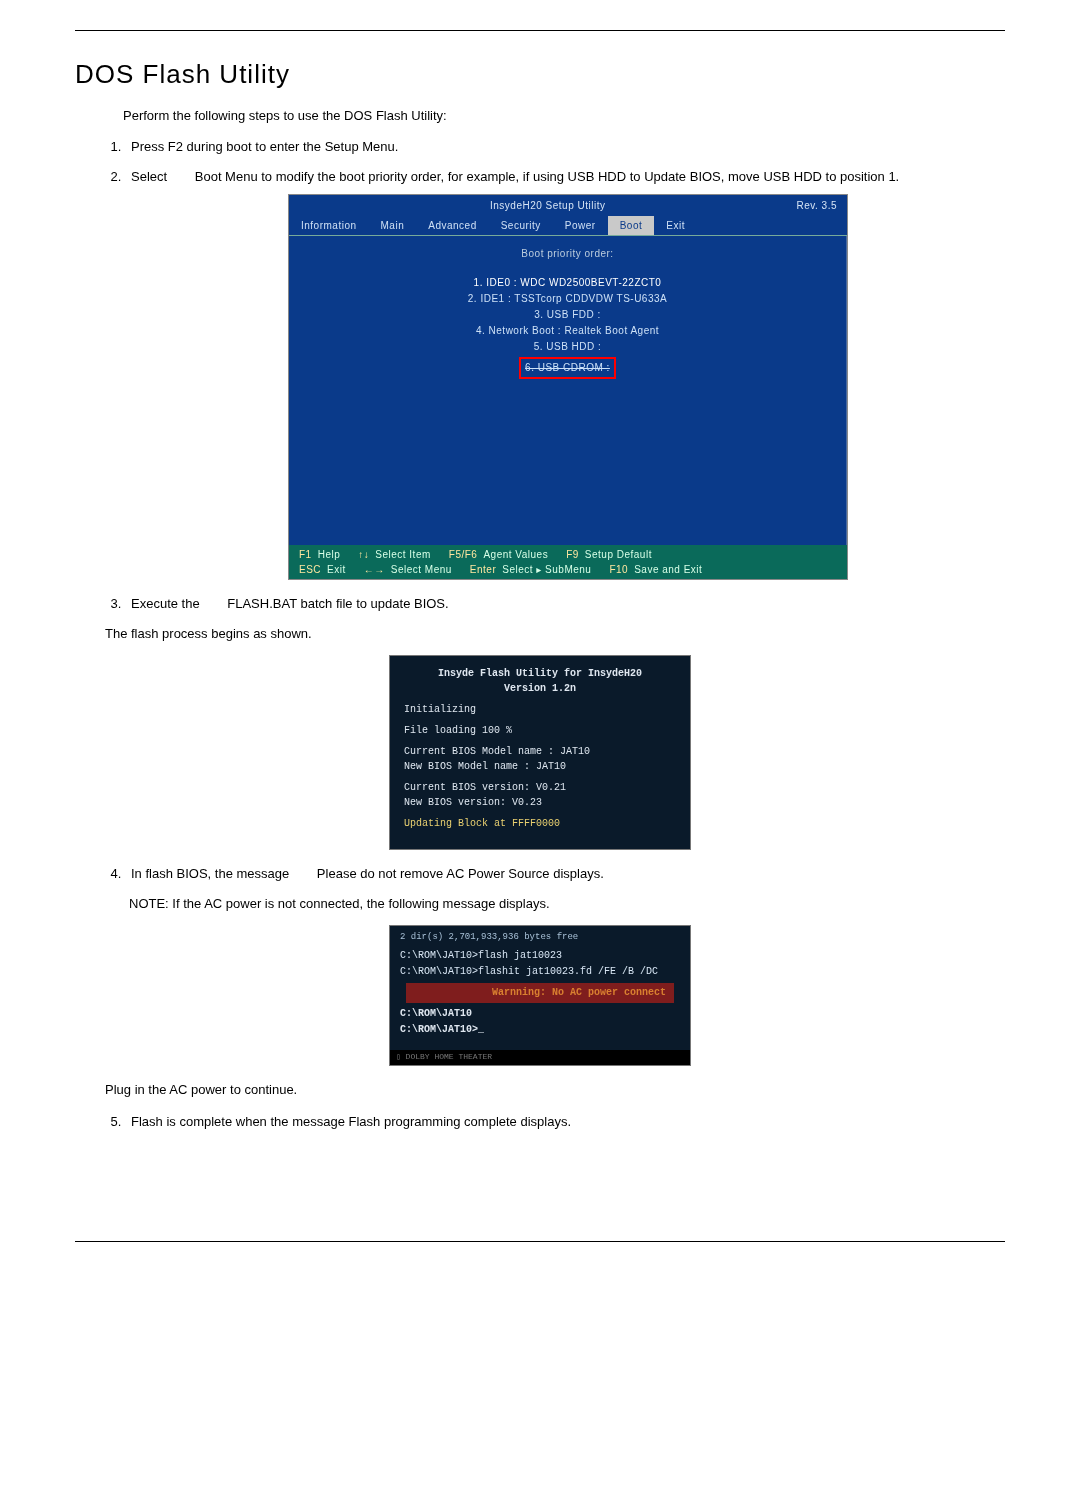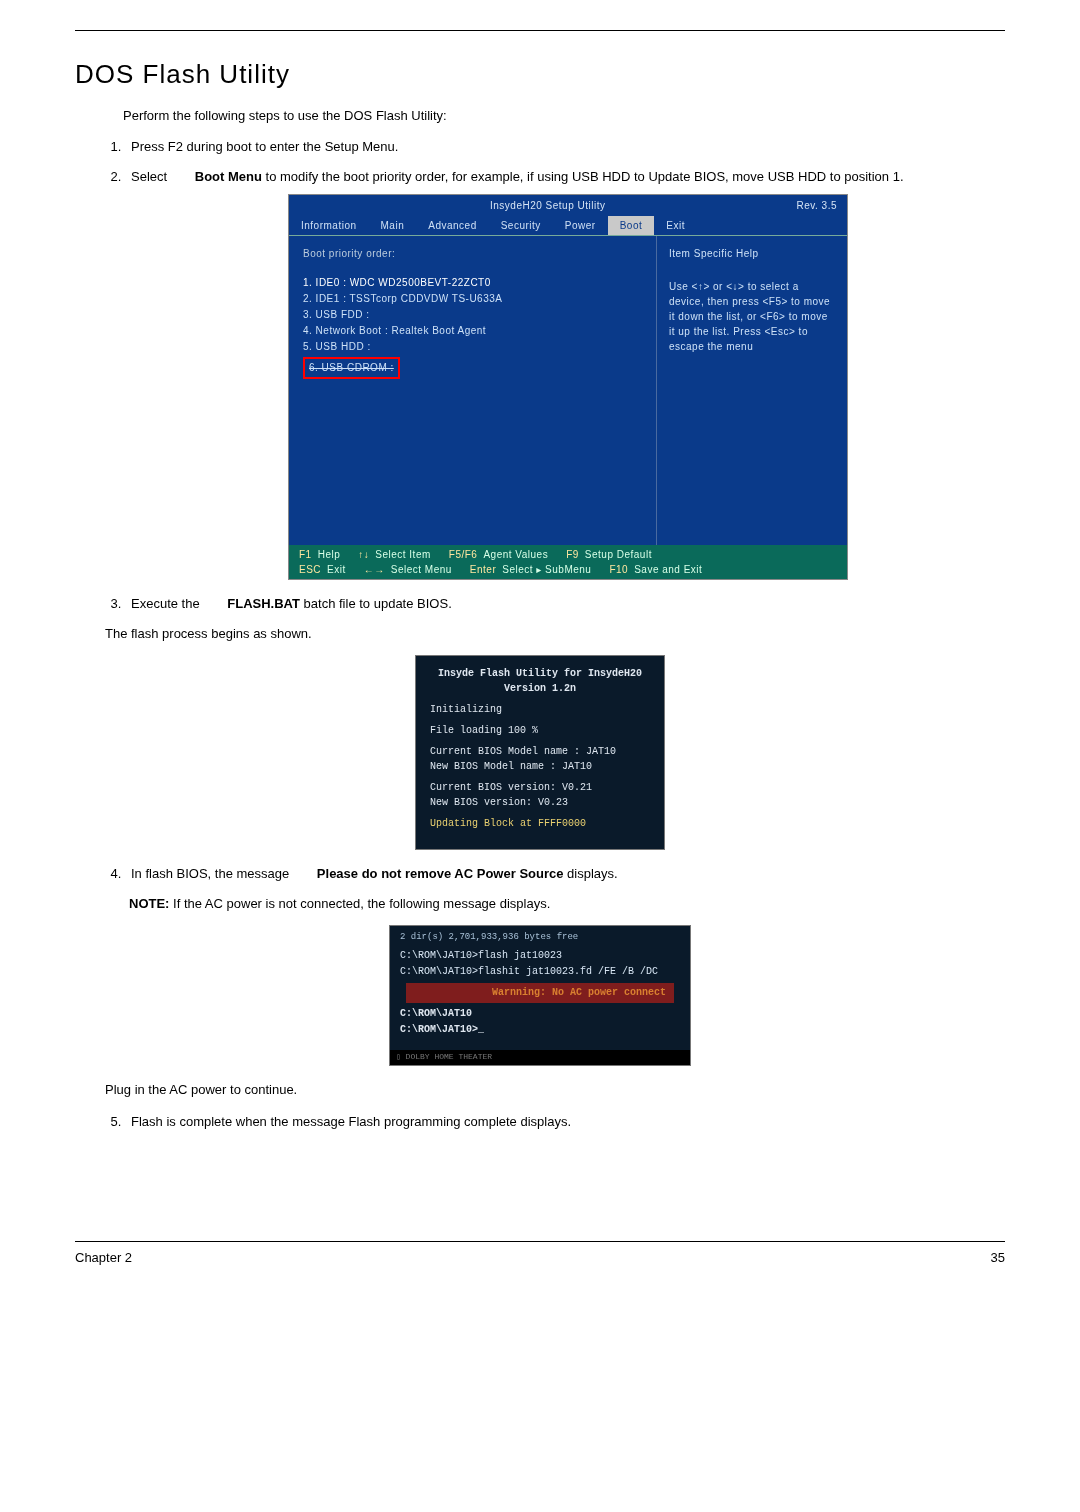--- a/index.html
+++ b/index.html
@@ -16,21 +16,21 @@
     h1 {
       font-size: 26px;
       font-weight: normal;
       letter-spacing: 1px;
       margin-bottom: 18px;
     }
     .intro { margin: 0 0 14px 48px; }
     ol.steps { margin-left: 50px; }
     ol.steps > li { margin-bottom: 10px; line-height: 1.5; padding-left: 6px; }
     .sub { margin-left: 30px; margin-top: 10px; margin-bottom: 12px; line-height: 1.5; }
-    b { font-weight: bold; padding-left: 24px; }
+    b { font-weight: normal; padding-left: 24px; }
 
     
     .bios-wrap { margin: 8px auto 14px auto; width: 560px; }
     .bios {
       background: #0a3a8a;
       color: #bcd;
       font-family: Verdana, Geneva, sans-serif;
       font-size: 10px;
       letter-spacing: 0.5px;
       border: 1px solid #888;
@@ -50,20 +50,21 @@
       color: #cfe0f5;
     }
     .bios-tab.active {
       background: #c9c9c9;
       color: #0a3a8a;
     }
     .bios-body {
       display: flex;
       border-top: 1px solid #7a9;
       height: 310px;
+      text-align: center;
     }
     .bios-left {
       flex: 1;
       padding: 10px 14px;
       border-right: 1px solid #4a6aa0;
     }
     .bios-left .heading { color: #bcd; margin-bottom: 14px; }
     .boot-list { color: #cde1f7; line-height: 1.6; font-size: 10px; }
     .boot-list .highlight { color: #fff; }
     .boot-list .strike { text-decoration: line-through; color: #cde1f7; }
@@ -84,21 +85,21 @@
       padding: 2px 10px;
       font-size: 10px;
       line-height: 1.5;
     }
     .fcol { display: flex; gap: 6px; margin-right: 18px; align-items: center; }
     .fkey { color: #ffe7a0; }
     .fico { color: #ffe7a0; }
 
     
     .dos1 {
-      width: 250px;
+      width: 302px;
       margin: 8px auto 14px auto;
       background: #0a1a2a;
       color: #dfe7f0;
       font-family: "Courier New", monospace;
       font-size: 10px;
       padding: 10px 14px 18px 14px;
       border: 1px solid #777;
       line-height: 1.5;
     }
     .dos1 .center { text-align: center; font-weight: bold; }
@@ -170,24 +171,20 @@
               <div class="highlight">1. IDE0 : WDC WD2500BEVT-22ZCT0</div>
               <div>2. IDE1 : TSSTcorp CDDVDW TS-U633A</div>
               <div>3. USB FDD :</div>
               <div>4. Network Boot : Realtek Boot Agent</div>
               <div>5. USB HDD :</div>
               <span class="redbox">
                 <span class="strike">6. USB CDROM :</span>
               </span>
             </div>
           </div>
-          <div class="bios-right">
-            <div class="help-title">Item Specific Help</div>
-            <div class="help-body">Use &lt;↑&gt; or &lt;↓&gt; to select a device, then press &lt;F5&gt; to move it down the list, or &lt;F6&gt; to move it up the list. Press &lt;Esc&gt; to escape the menu</div>
-          </div>
         </div>
         <div class="bios-footer">
           <div class="fcol">
               <span class="fkey">F1</span>
               <span>Help</span>
             </div>
           <div class="fcol">
               <span class="fico">↑↓</span>
               <span>Select Item</span>
             </div>
@@ -263,17 +260,13 @@
 </div>
 
 <p class="sub">Plug in the AC power to continue.</p>
 
 <ol class="steps" start="5">
   <li><span>Flash is complete when the message Flash programming complete displays.</span></li>
 </ol>
 
 <div class="footer-area">
   <div class="hr-bot"></div>
-  <div class="page-footer">
-    <span>Chapter 2</span>
-    <span>35</span>
-  </div>
 </div>
 
 </body></html>

